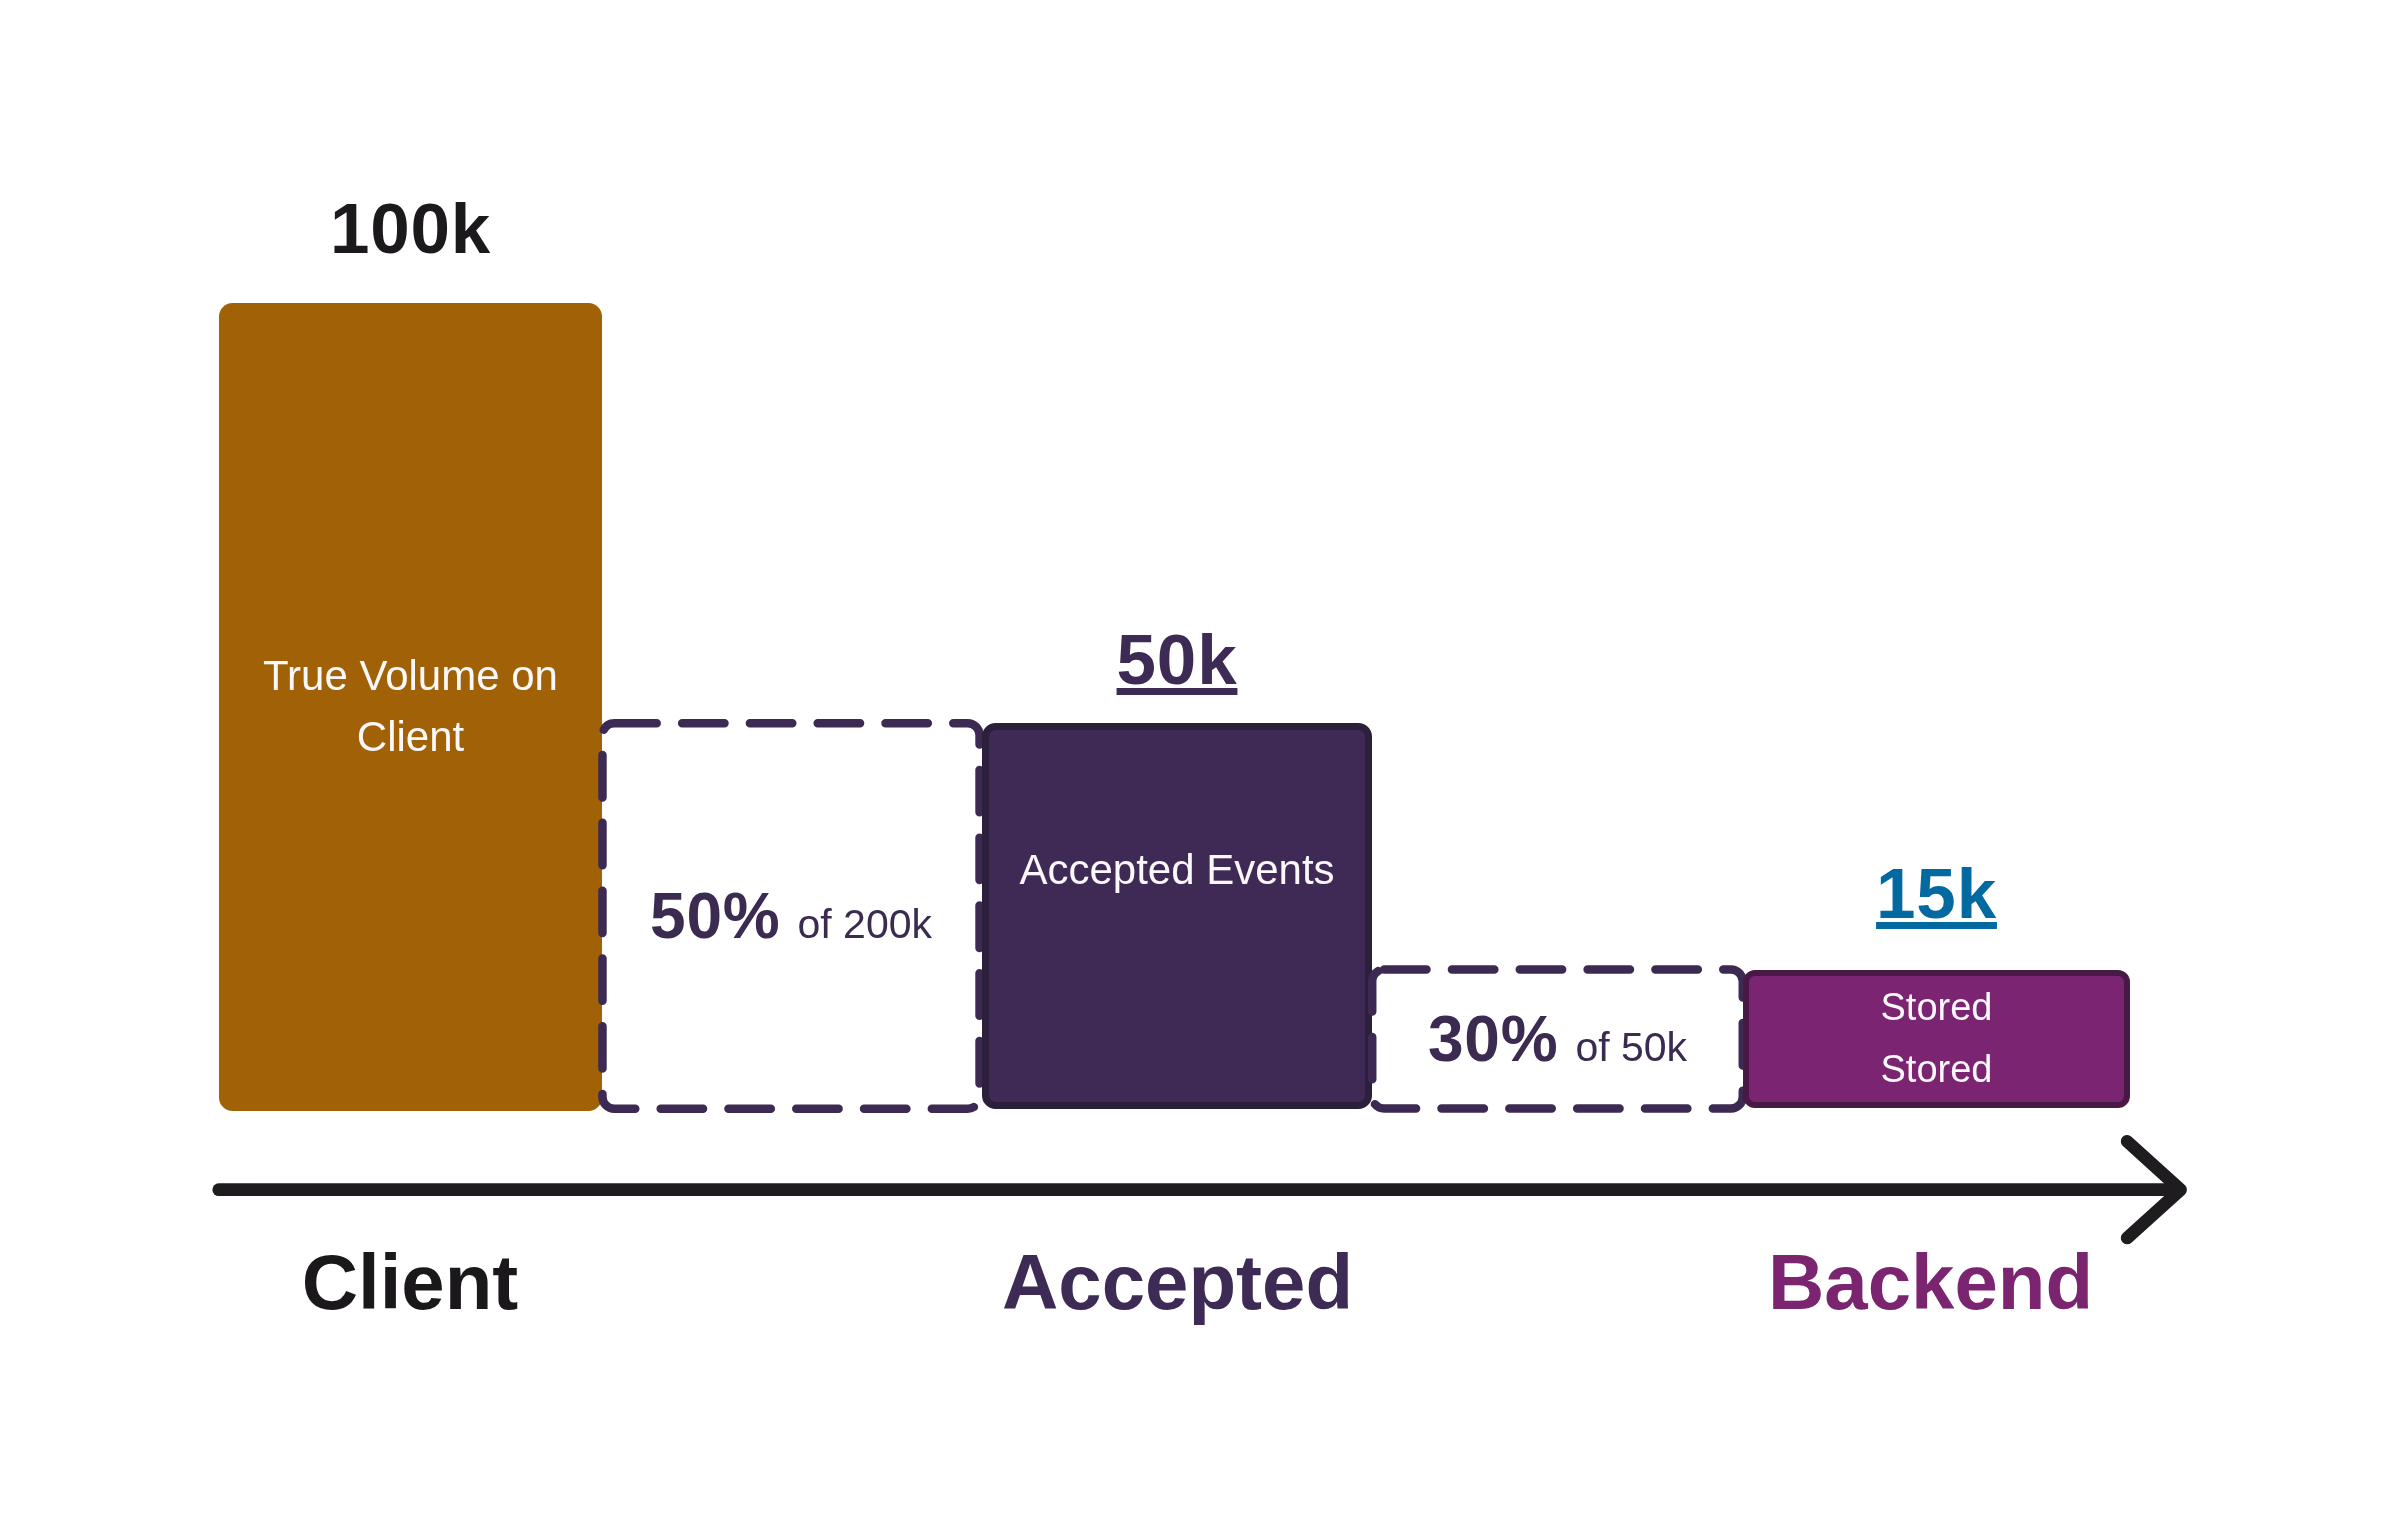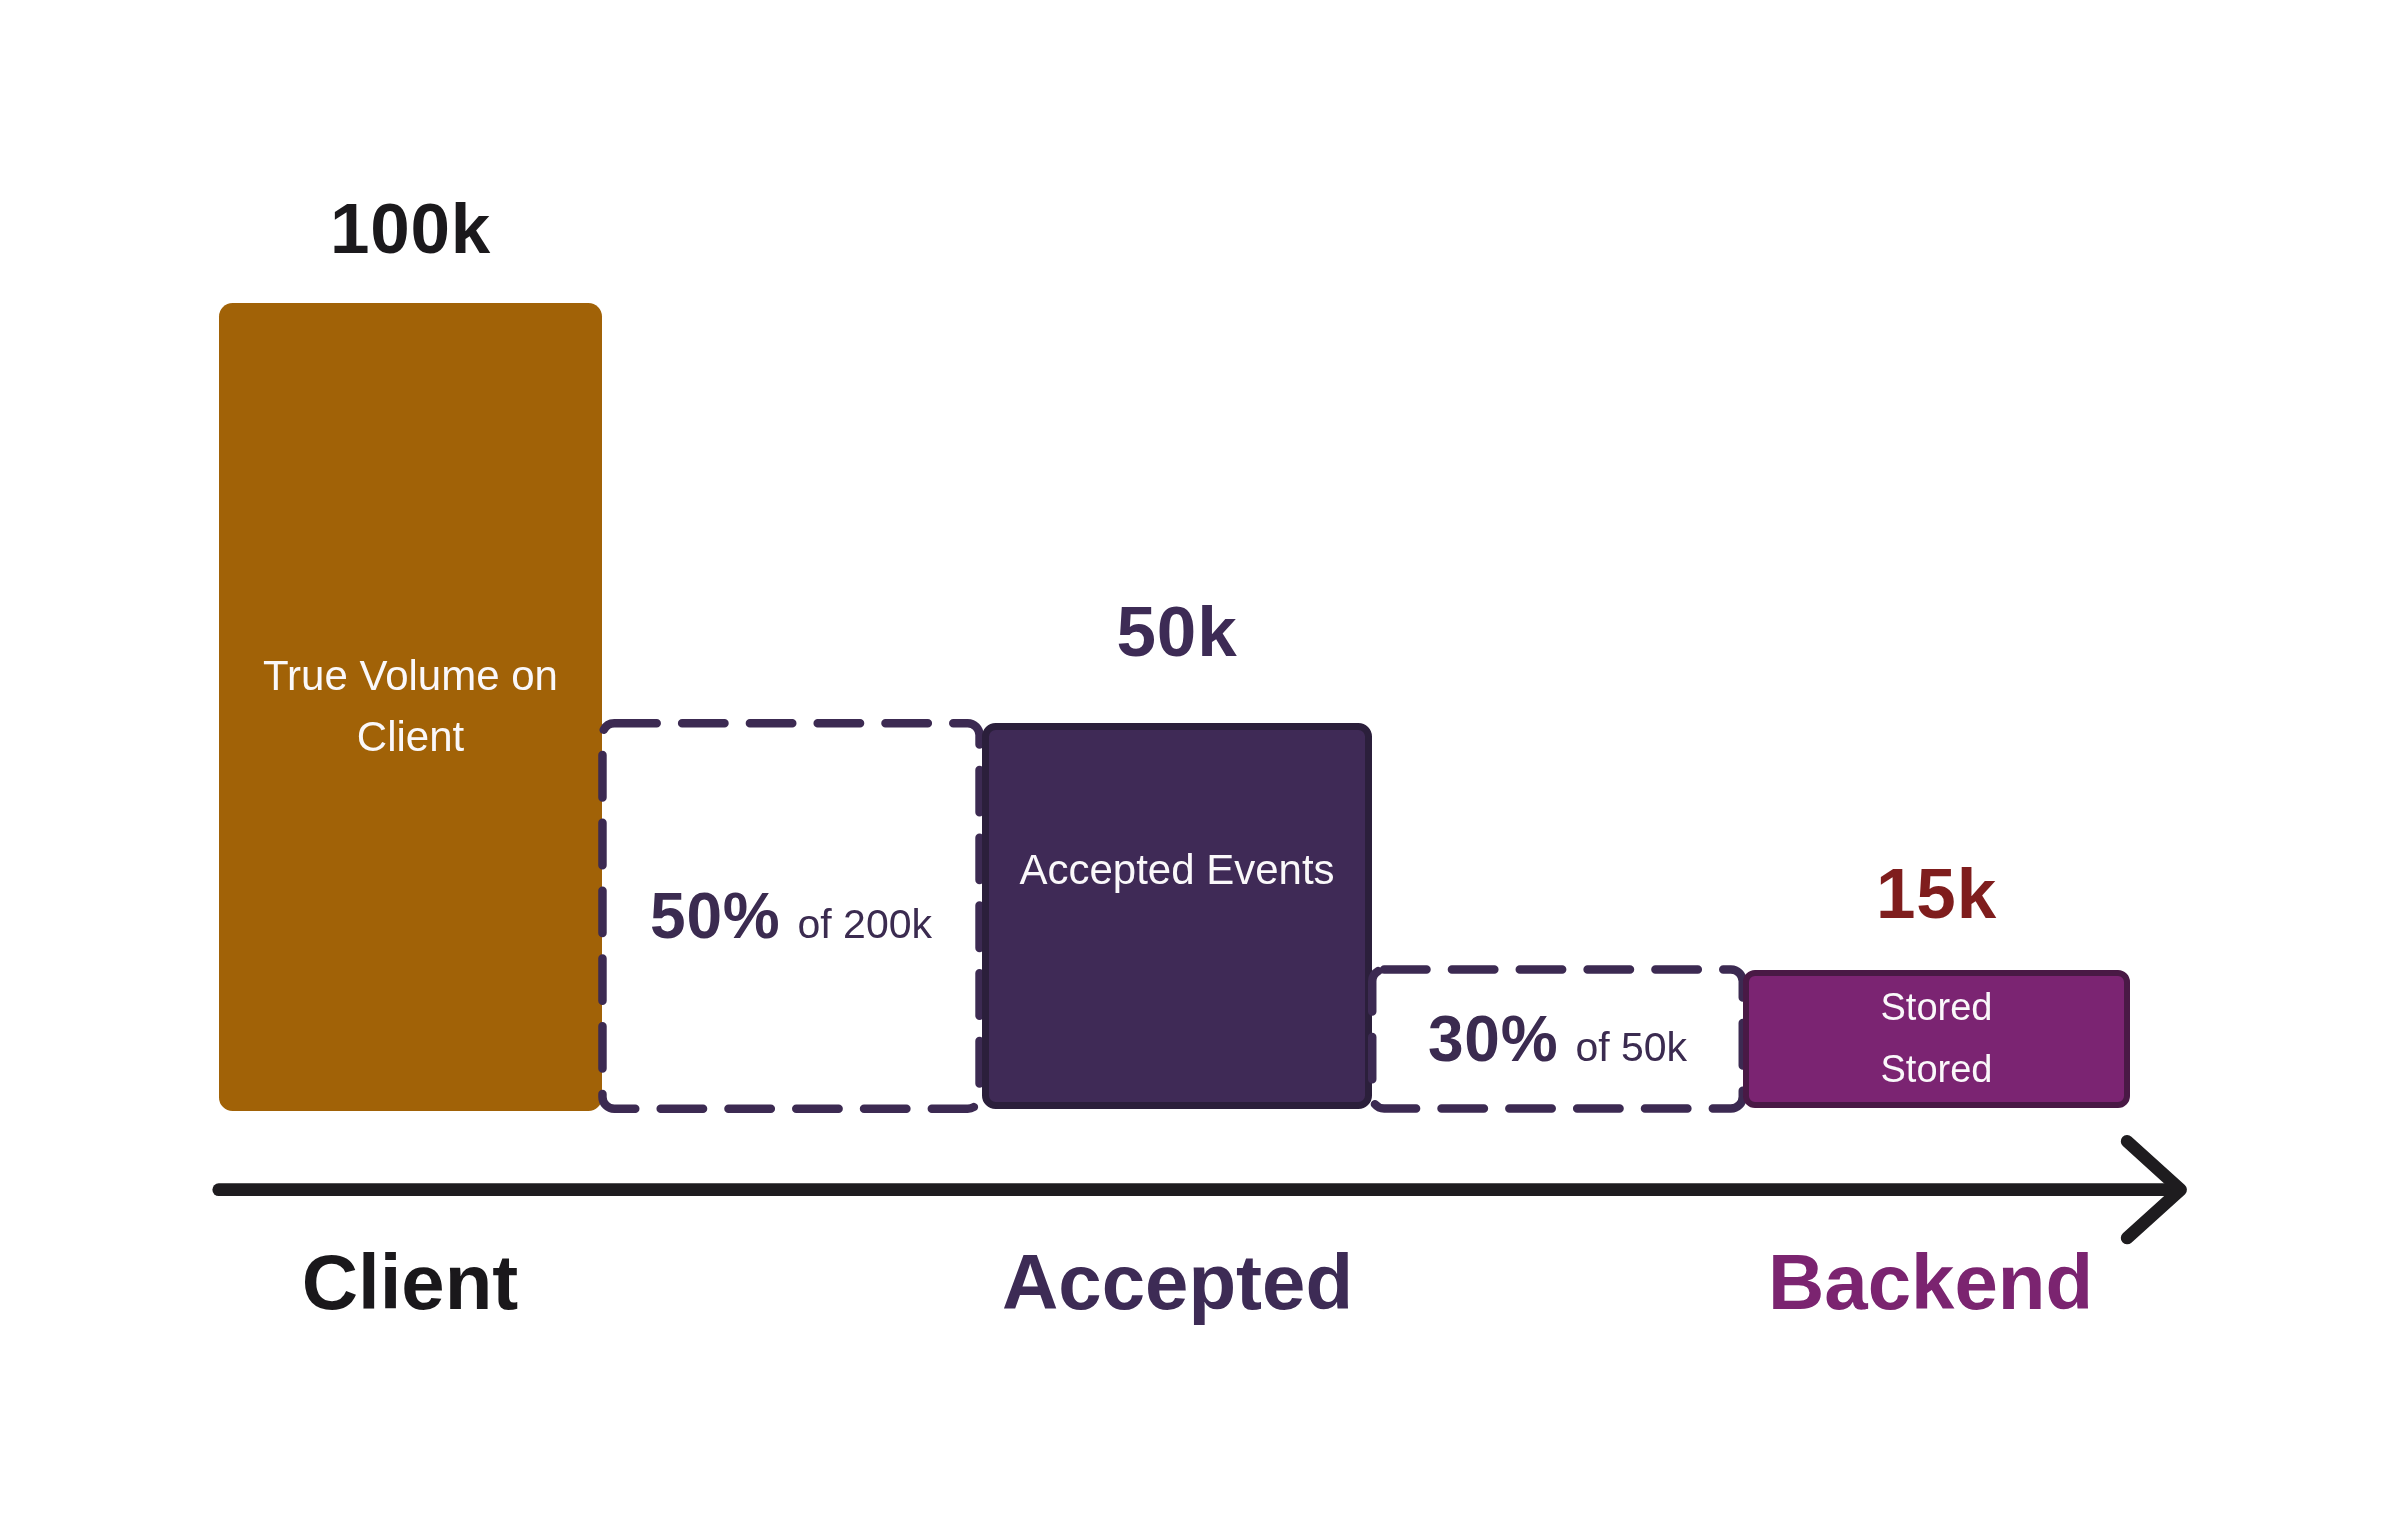--- a/index.html
+++ b/index.html
@@ -13,21 +13,21 @@
   .abs{position:absolute;}
 
   
   .value-label{
     text-align:center;
     font-size:71px;font-weight:600;letter-spacing:0.8px;
     line-height:1.0;
   }
   .v-ink{color:#1B191C;}
   .v-violet{color:#3D2B55;}
-  .v-magenta{color:#7f1d1d;}
+  .v-magenta{color:#0369a1;text-decoration:underline;}
 
   
   .bar{box-sizing:border-box;display:flex;justify-content:center;}
   .bar-client{
     left:219px;top:303px;width:383px;height:808px;
     background:#a16207;border-radius:13.6px;
     align-items:center;
   }
   .bar-frontend{
     left:982px;top:723px;width:390px;height:386px;
@@ -78,21 +78,21 @@
   <svg class="abs" style="left:598px;top:719px;" width="386" height="394" viewBox="0 0 455 465" aria-hidden="true">
     <rect x="5" y="5" width="445" height="455" rx="14" fill="none" stroke="#3C2A52" stroke-width="10" stroke-dasharray="50 30" stroke-linecap="round"></rect>
   </svg>
   <div class="abs drop-box" style="left:598px;top:719px;width:386px;height:394px;">
     <div class="drop-inner">
       <span class="drop-pct">50%</span>
       <span class="drop-of">of 200k</span>
     </div>
   </div>
 
-  <div class="abs value-label v-violet" style="left:982px;top:596px;width:390px;">50k</div>
+  <div class="abs value-label v-violet" style="left:982px;top:624px;width:390px;text-decoration:underline;">50k</div>
 
   <div class="abs bar bar-frontend">
     <div class="bar-label single">Accepted Events</div>
   </div>
 
   <svg class="abs" style="left:1368px;top:965px;" width="379" height="148" viewBox="0 0 447 174" aria-hidden="true">
     <rect x="5" y="5" width="437" height="164" rx="14" fill="none" stroke="#3C2A52" stroke-width="10" stroke-dasharray="50 30" stroke-linecap="round"></rect>
   </svg>
   <div class="abs drop-box" style="left:1368px;top:965px;width:379px;height:148px;">
     <div class="drop-inner">

